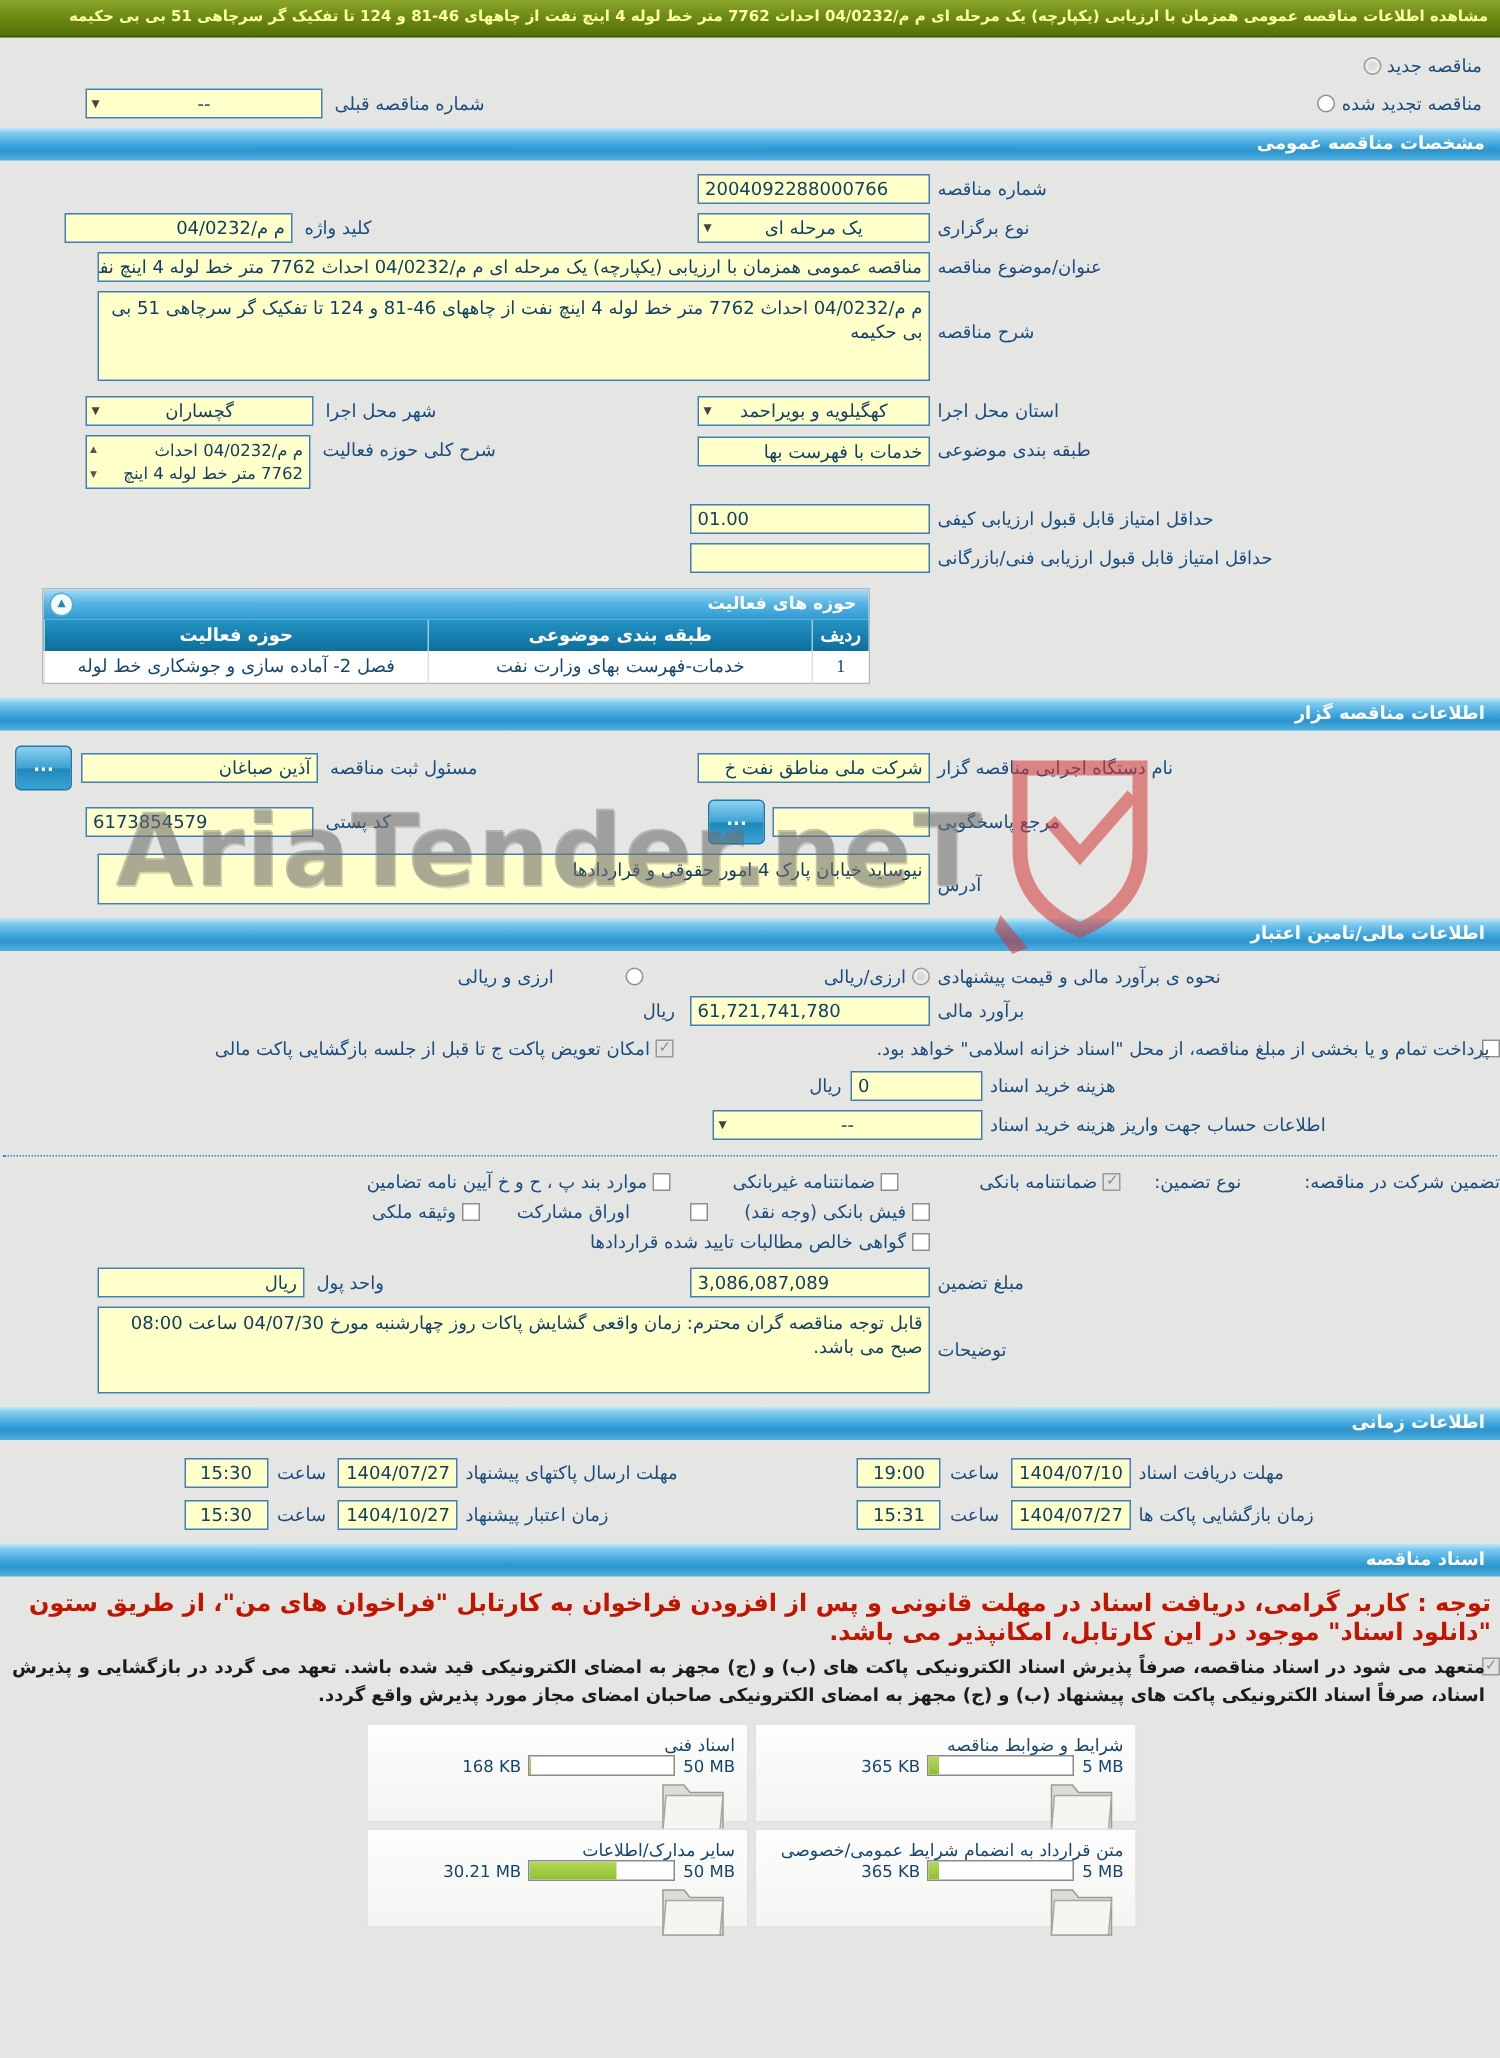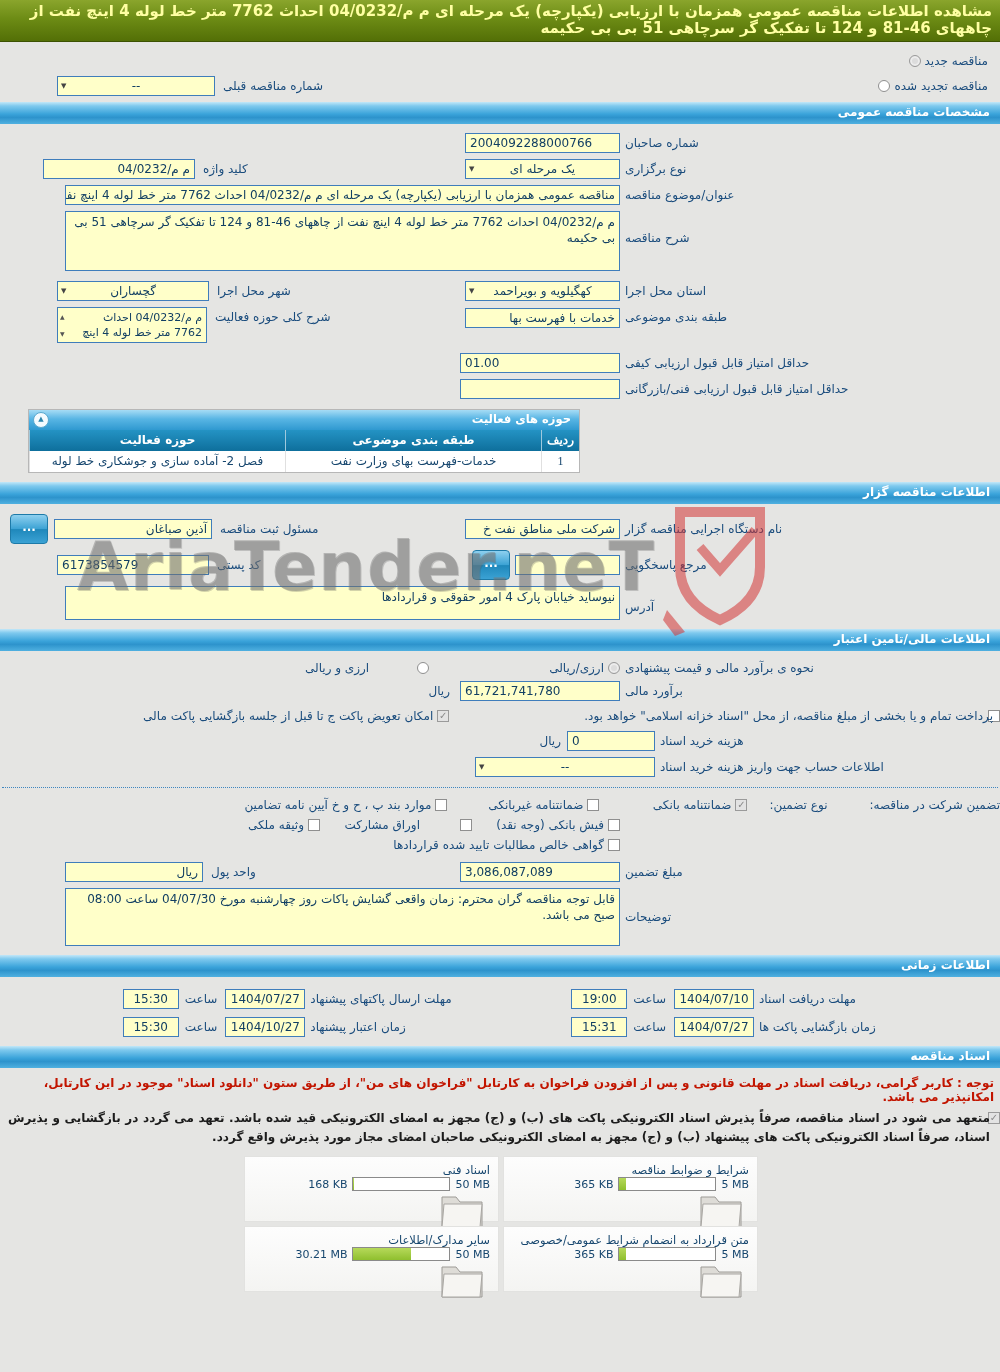--- a/index.html
+++ b/index.html
@@ -1,20 +1,20 @@
 <!DOCTYPE html>
 <html lang="fa" dir="rtl"><head>
 <meta charset="utf-8">
 <style>
   html,body{margin:0;padding:0;}
   body{font-family:"DejaVu Sans",sans-serif;}
   .page{width:1000px;height:1372px;position:relative;overflow:hidden;background:#e5e5e3;direction:rtl;font-size:12px;color:#1a4c7d;}
 
   
-  .greenbar{background:linear-gradient(180deg,#8aa52c 0%,#6d8c15 45%,#536f06 100%);color:#ffffa3;font-weight:bold;font-size:15px;line-height:17px;padding:3px 8px 4px 8px;text-align:right;border-bottom:1px solid #3c5202;}
+  .greenbar{background:linear-gradient(180deg,#8aa52c 0%,#6d8c15 45%,#536f06 100%);color:#ffffa3;font-weight:bold;font-size:10px;line-height:17px;padding:3px 8px 4px 8px;text-align:right;border-bottom:1px solid #3c5202;}
 
   
   .secbar{height:18px;background:linear-gradient(180deg,#c2e7f8 0%,#7ec9ee 18%,#3aa3da 55%,#2d93cc 70%,#4fb0e0 100%);color:#fff;font-weight:bold;font-size:12px;padding:3px 10px 1px 0;text-align:right;margin-top:9px;}
 
   
   .frow{display:flex;align-items:center;margin:6px 0;padding-left:8px;}
   .lblcol{width:380px;min-width:380px;text-align:left;padding-left:5px;box-sizing:border-box;color:#1a4c7d;}
   .lbl{color:#1a4c7d;white-space:nowrap;}
   .sp{flex:1;}
 
@@ -49,21 +49,21 @@
   
   .dotted{border-top:1px dotted #3f86c0;margin:10px 2px;}
 
   
   .trow{display:flex;align-items:center;margin:8px 0;padding-right:60px;}
   .tlbl1{width:186px;min-width:186px;text-align:left;padding-left:5px;box-sizing:border-box;}
   .tlbl2{width:196px;min-width:196px;text-align:left;padding-left:5px;box-sizing:border-box;}
   .hourlbl{margin:0 8px 0 6px;}
 
   
-  .notice{color:#c21500;font-weight:bold;font-size:12px;text-align:right;padding:2px 6px;}
+  .notice{color:#c21500;font-weight:bold;font-size:16px;text-align:right;padding:2px 6px;}
   .commit{display:flex;gap:5px;padding:3px 0 3px 8px;}
   .commit .txt{color:#1c1c1c;font-weight:bold;font-size:12px;line-height:19px;text-align:justify;}
 
   
   .cards{width:516px;margin:6px auto 0 auto;display:grid;grid-template-columns:255px 255px;gap:4px;direction:rtl;}
   .card{background:linear-gradient(180deg,#fdfdfd 0%,#f4f4f2 100%);border:1px solid #e2e2e0;height:66px;padding:6px 8px;box-sizing:border-box;display:flex;flex-direction:column;}
   .card .body{flex:1;display:flex;flex-direction:column;justify-content:space-between;}
   .card .flabel{text-align:right;color:#16466e;font-size:11.5px;}
   .prog{display:flex;align-items:center;direction:ltr;gap:5px;justify-content:flex-end;}
   .prog .size,.prog .cap{color:#16466e;font-size:11px;white-space:nowrap;}
@@ -102,21 +102,21 @@
       <span class="selbox" style="width:148px;">
         <span>--</span>
         <span class="arr">▼</span>
       </span>
     </div>
   </div>
 
   <div class="secbar" style="margin-top:4px;">مشخصات مناقصه عمومی</div>
 
   <div class="frow" style="margin-top:9px;">
-    <span class="lblcol">شماره صاحبان</span>
+    <span class="lblcol">شماره مناقصه</span>
     <span class="inp num" style="width:145px;">2004092288000766</span>
   </div>
 
   <div class="frow">
     <span class="lblcol">نوع برگزاری</span>
     <span class="selbox" style="width:145px;">
       <span>یک مرحله ای</span>
       <span class="arr">▼</span>
     </span>
     <span class="sp"></span>

